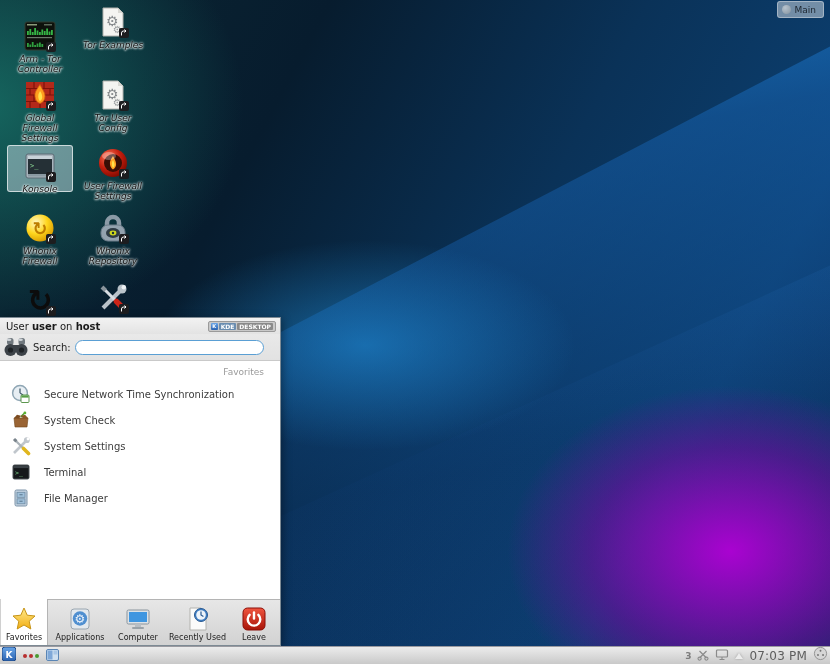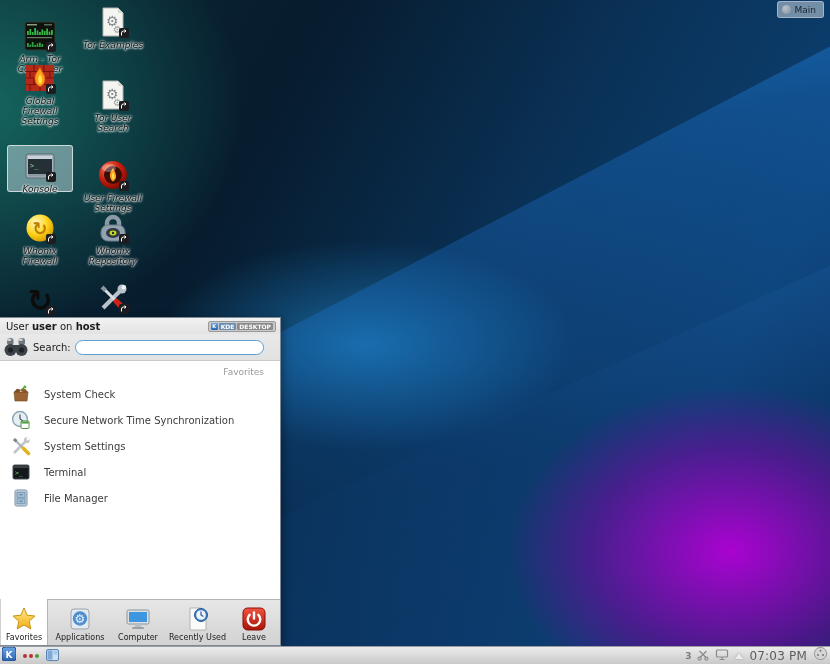--- a/index.html
+++ b/index.html
@@ -159,21 +159,21 @@
           <path d="M2.5 7.5 L2.5 5 A2 2 0 0 1 4.5 3 L7 3 M7 3 L5.4 1.6 M7 3 L5.4 4.4" stroke="#fff" stroke-width="1" fill="none"></path>
         </svg>
       </span>
   </div>
   <div class="dicon-label">
       <span>Tor Examples</span>
       <span></span>
     </div>
 </div>
 
-<div class="dicon" style="left:7px;top:62px">
+<div class="dicon" style="left:7px;top:79px">
   <div class="ic">
     <svg width="32" height="32" viewBox="0 0 32 32">
         <rect x="2" y="3" width="28" height="26" fill="#b3291a"></rect>
         <g stroke="#7e130a" stroke-width="1.2">
           <path d="M2 9.5 h28 M2 16 h28 M2 22.5 h28"></path>
           <path d="M10 3 v6.5 M20 3 v6.5 M6 9.5 v6.5 M16 9.5 v6.5 M26 9.5 v6.5 M10 16 v6.5 M20 16 v6.5 M6 22.5 v6.5 M16 22.5 v6.5 M26 22.5 v6.5"></path>
         </g>
         <path d="M16 5.5 C13 10.5 10.5 12.5 11 17.5 C11.4 21 13 23.5 16 24.5 C19 23.5 21 21 21 17 C21 12.8 18 10.5 16 5.5" fill="#ff9d1e" stroke="#d06010" stroke-width=".8"></path>
         <path d="M16 12 C14.4 15 13.9 16.2 14.4 19 C14.8 20.8 15.4 21.6 16 22.2 C17.6 21.2 18.6 19.3 18.1 16.7 C17.7 14.6 17 13.3 16 12" fill="#ffe04a"></path>
       </svg>
@@ -200,21 +200,21 @@
       </svg>
     <span class="emblem">
         <svg width="10" height="10" viewBox="0 0 10 10">
           <rect width="10" height="10" rx="2" fill="#1d1d1f"></rect>
           <path d="M2.5 7.5 L2.5 5 A2 2 0 0 1 4.5 3 L7 3 M7 3 L5.4 1.6 M7 3 L5.4 4.4" stroke="#fff" stroke-width="1" fill="none"></path>
         </svg>
       </span>
   </div>
   <div class="dicon-label">
       <span>Tor User</span>
-      <span>Search</span>
+      <span>Config</span>
     </div>
 </div>
 
 <div class="dicon selected" style="left:7px;top:145px">
   <div class="ic">
     <svg width="32" height="32" viewBox="0 0 32 32">
         <rect x="2" y="4" width="28" height="24" rx="2" fill="#a8b4bc" stroke="#5a6a74"></rect>
         <rect x="4" y="6" width="24" height="3" fill="#c8d2d8"></rect>
         <rect x="4" y="9" width="24" height="15" fill="#253036"></rect>
         <text x="6" y="18" font-size="7" fill="#8fe09a" font-family="DejaVu Sans Mono,monospace">&gt;_</text>
@@ -226,21 +226,21 @@
           <path d="M2.5 7.5 L2.5 5 A2 2 0 0 1 4.5 3 L7 3 M7 3 L5.4 1.6 M7 3 L5.4 4.4" stroke="#fff" stroke-width="1" fill="none"></path>
         </svg>
       </span>
   </div>
   <div class="dicon-label">
       <span>Konsole</span>
       <span></span>
     </div>
 </div>
 
-<div class="dicon" style="left:80px;top:159px">
+<div class="dicon" style="left:80px;top:147px">
   <div class="ic">
     <svg width="32" height="32" viewBox="0 0 32 32">
         <defs>
           <radialGradient id="gufw" cx="35%" cy="30%" r="75%">
             <stop offset="0" stop-color="#ff7a5a"></stop>
             <stop offset=".55" stop-color="#c41e0e"></stop>
             <stop offset="1" stop-color="#7c0a00"></stop>
           </radialGradient>
         </defs>
         <circle cx="16" cy="16" r="14" fill="url(#gufw)"></circle>
@@ -371,40 +371,40 @@
     <label>Search:</label>
     <input type="text" value="" style="">
   </div>
 
   <div class="k-body">
     <div class="fav-label">Favorites</div>
 
     <div class="menu-item">
       <span class="mi-icon">
           <svg width="20" height="20" viewBox="0 0 20 20">
+            <circle cx="9" cy="9" r="7.4" fill="#e7eef3" stroke="#8fa6b4" stroke-width="1.5"></circle>
+            <path d="M9 9 L9 4.6 M9 9 L12 11" stroke="#47606f" stroke-width="1.3" fill="none"></path>
+            <rect x="10" y="11" width="8" height="7.5" rx="1" fill="#fff" stroke="#4a8a3a" stroke-width=".9"></rect>
+            <rect x="10.4" y="11.4" width="7.2" height="2.2" fill="#56a046"></rect>
+          </svg>
+        </span>
+      <span class="mi-label">Secure Network Time Synchronization</span>
+    </div>
+
+    <div class="menu-item">
+      <span class="mi-icon">
+          <svg width="20" height="20" viewBox="0 0 20 20">
             <path d="M10 7.2 C11 5 12 4.2 13.6 3" stroke="#4a9a28" stroke-width="1.4" fill="none"></path>
             <circle cx="13.9" cy="2.9" r="1.4" fill="#5ab030"></circle>
             <path d="M3 8 L17 8 L16 17 L4 17 Z" fill="#9a6434" stroke="#6e4418" stroke-width=".6"></path>
             <path d="M3 8 L6 4.8 L10 5.8 L8 8.6 Z" fill="#7c4c22"></path>
             <path d="M17 8 L14 4.8 L10 5.8 L12 8.6 Z" fill="#8a5628"></path>
           </svg>
         </span>
       <span class="mi-label">System Check</span>
-    </div>
-
-    <div class="menu-item">
-      <span class="mi-icon">
-          <svg width="20" height="20" viewBox="0 0 20 20">
-            <circle cx="9" cy="9" r="7.4" fill="#e7eef3" stroke="#8fa6b4" stroke-width="1.5"></circle>
-            <path d="M9 9 L9 4.6 M9 9 L12 11" stroke="#47606f" stroke-width="1.3" fill="none"></path>
-            <rect x="10" y="11" width="8" height="7.5" rx="1" fill="#fff" stroke="#4a8a3a" stroke-width=".9"></rect>
-            <rect x="10.4" y="11.4" width="7.2" height="2.2" fill="#56a046"></rect>
-          </svg>
-        </span>
-      <span class="mi-label">Secure Network Time Synchronization</span>
     </div>
 
     <div class="menu-item">
       <span class="mi-icon">
           <svg width="20" height="20" viewBox="0 0 20 20">
             <path d="M3 17 L15 5" stroke="#c0c6cc" stroke-width="2.6"></path>
             <circle cx="15.8" cy="4.2" r="2.9" fill="#c0c6cc"></circle>
             <circle cx="17" cy="3" r="1.4" fill="#fff"></circle>
             <path d="M4 4 L12.5 12.5" stroke="#aab2b8" stroke-width="2.2"></path>
             <path d="M3 3 L5.4 5.4" stroke="#79838b" stroke-width="3"></path>

